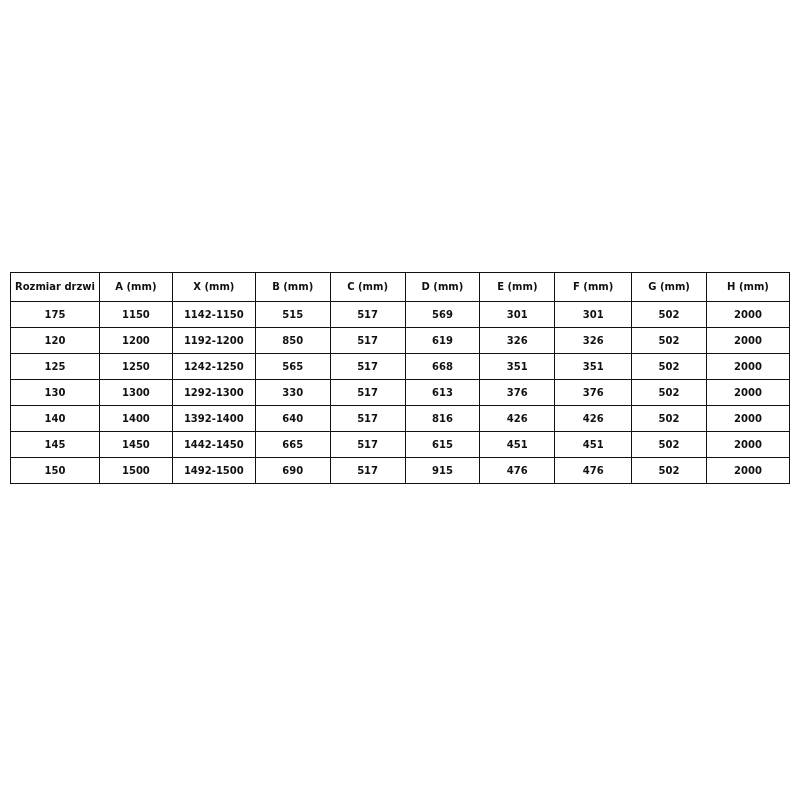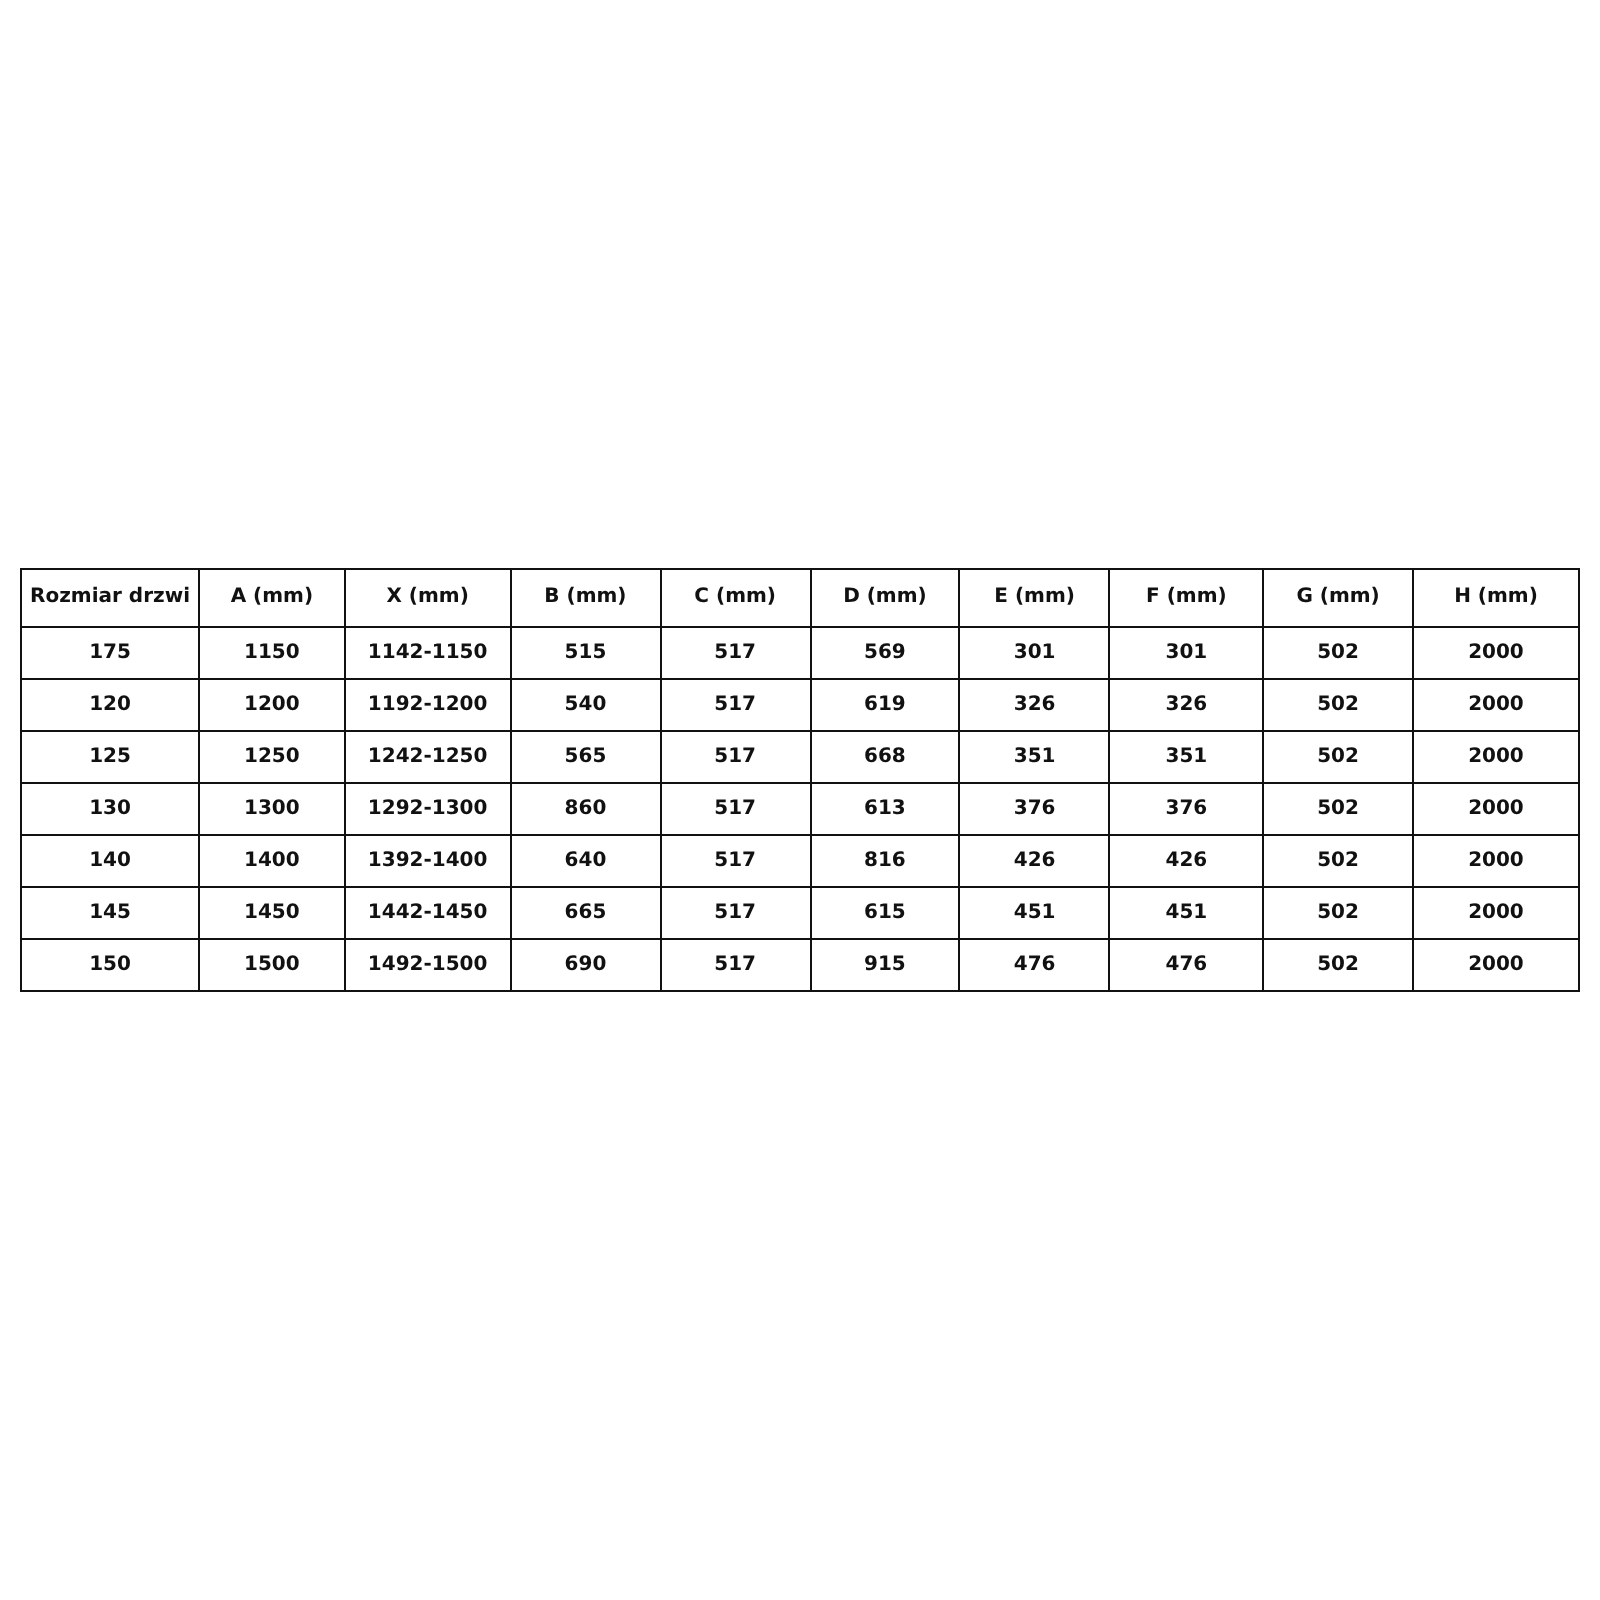--- a/index.html
+++ b/index.html
@@ -11,21 +11,21 @@
     width: 800px;
     height: 800px;
     font-family: "DejaVu Sans", sans-serif;
     color: #1a1a1a;
     position: relative;
     overflow: hidden;
   }
   #table-wrap {
     position: absolute;
     left: 10px;
-    top: 284px;
+    top: 272px;
     width: 780px;
     border-radius: 11px;
   }
   table.spec-table {
     border-collapse: collapse;
     width: 780px;
     table-layout: fixed;
   }
   table.spec-table th,
   table.spec-table td {
@@ -97,21 +97,21 @@
           <td>569</td>
           <td>301</td>
           <td>301</td>
           <td>502</td>
           <td>2000</td>
         </tr>
         <tr>
           <td>120</td>
           <td>1200</td>
           <td>1192-1200</td>
-          <td>540</td>
+          <td>850</td>
           <td>517</td>
           <td>619</td>
           <td>326</td>
           <td>326</td>
           <td>502</td>
           <td>2000</td>
         </tr>
         <tr>
           <td>125</td>
           <td>1250</td>
@@ -121,21 +121,21 @@
           <td>668</td>
           <td>351</td>
           <td>351</td>
           <td>502</td>
           <td>2000</td>
         </tr>
         <tr>
           <td>130</td>
           <td>1300</td>
           <td>1292-1300</td>
-          <td>860</td>
+          <td>330</td>
           <td>517</td>
           <td>613</td>
           <td>376</td>
           <td>376</td>
           <td>502</td>
           <td>2000</td>
         </tr>
         <tr>
           <td>140</td>
           <td>1400</td>

